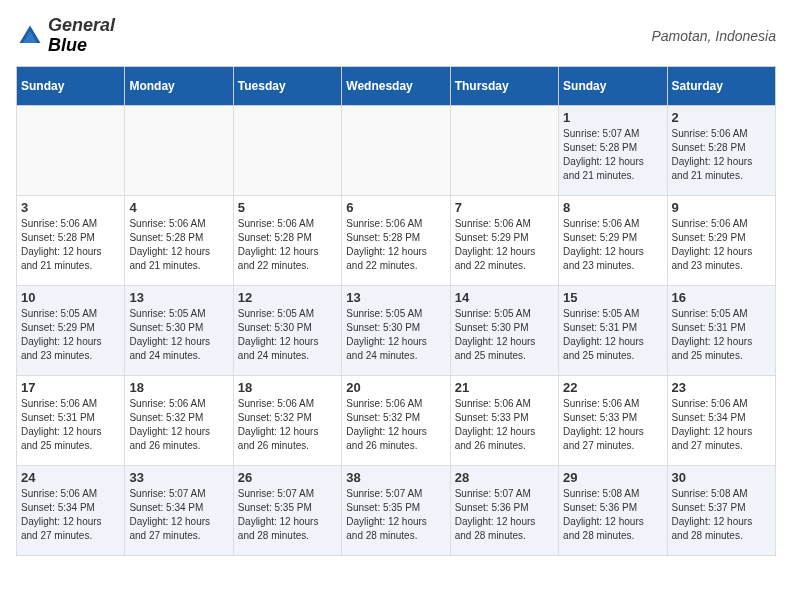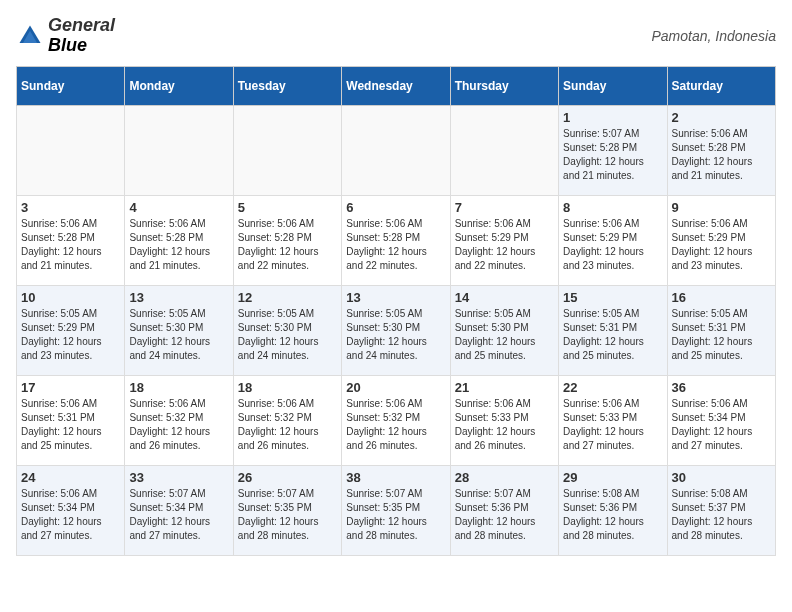--- a/index.html
+++ b/index.html
@@ -278,21 +278,21 @@
 and 26 minutes.</div>
         </td>
         <td>
           <span class="day-number">22</span>
           <div class="day-info" style="white-space: pre-line;">Sunrise: 5:06 AM
 Sunset: 5:33 PM
 Daylight: 12 hours
 and 27 minutes.</div>
         </td>
         <td>
-          <span class="day-number">36</span>
+          <span class="day-number">23</span>
           <div class="day-info" style="white-space: pre-line;">Sunrise: 5:06 AM
 Sunset: 5:34 PM
 Daylight: 12 hours
 and 27 minutes.</div>
         </td>
       </tr>
       <tr>
         <td class="shaded">
           <span class="day-number">24</span>
           <div class="day-info" style="white-space: pre-line;">Sunrise: 5:06 AM

